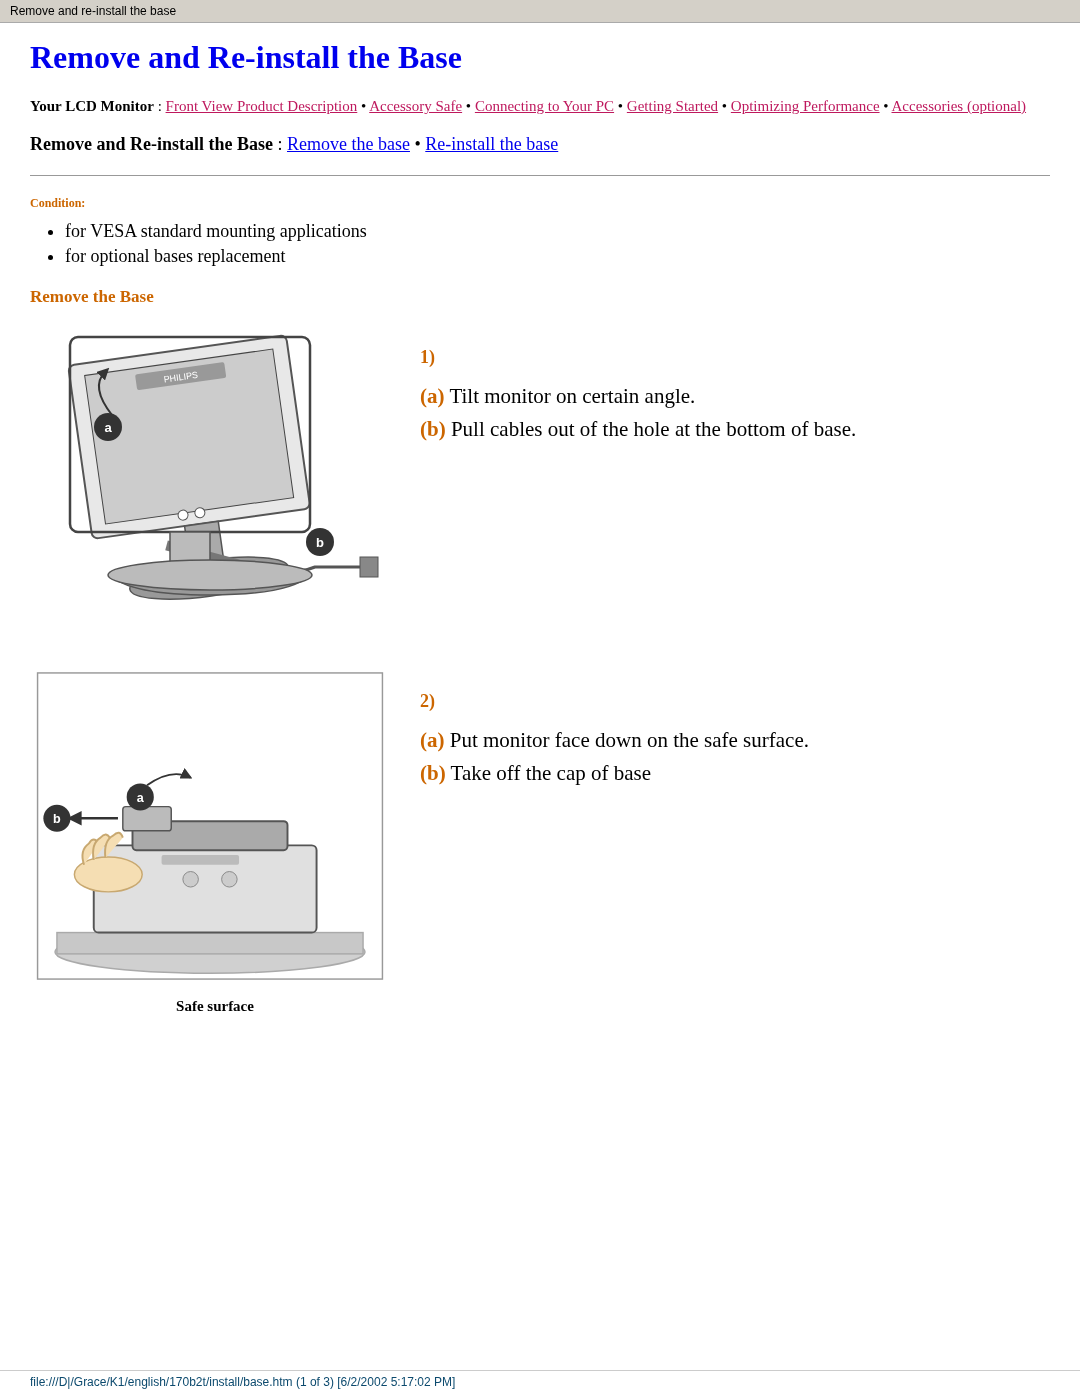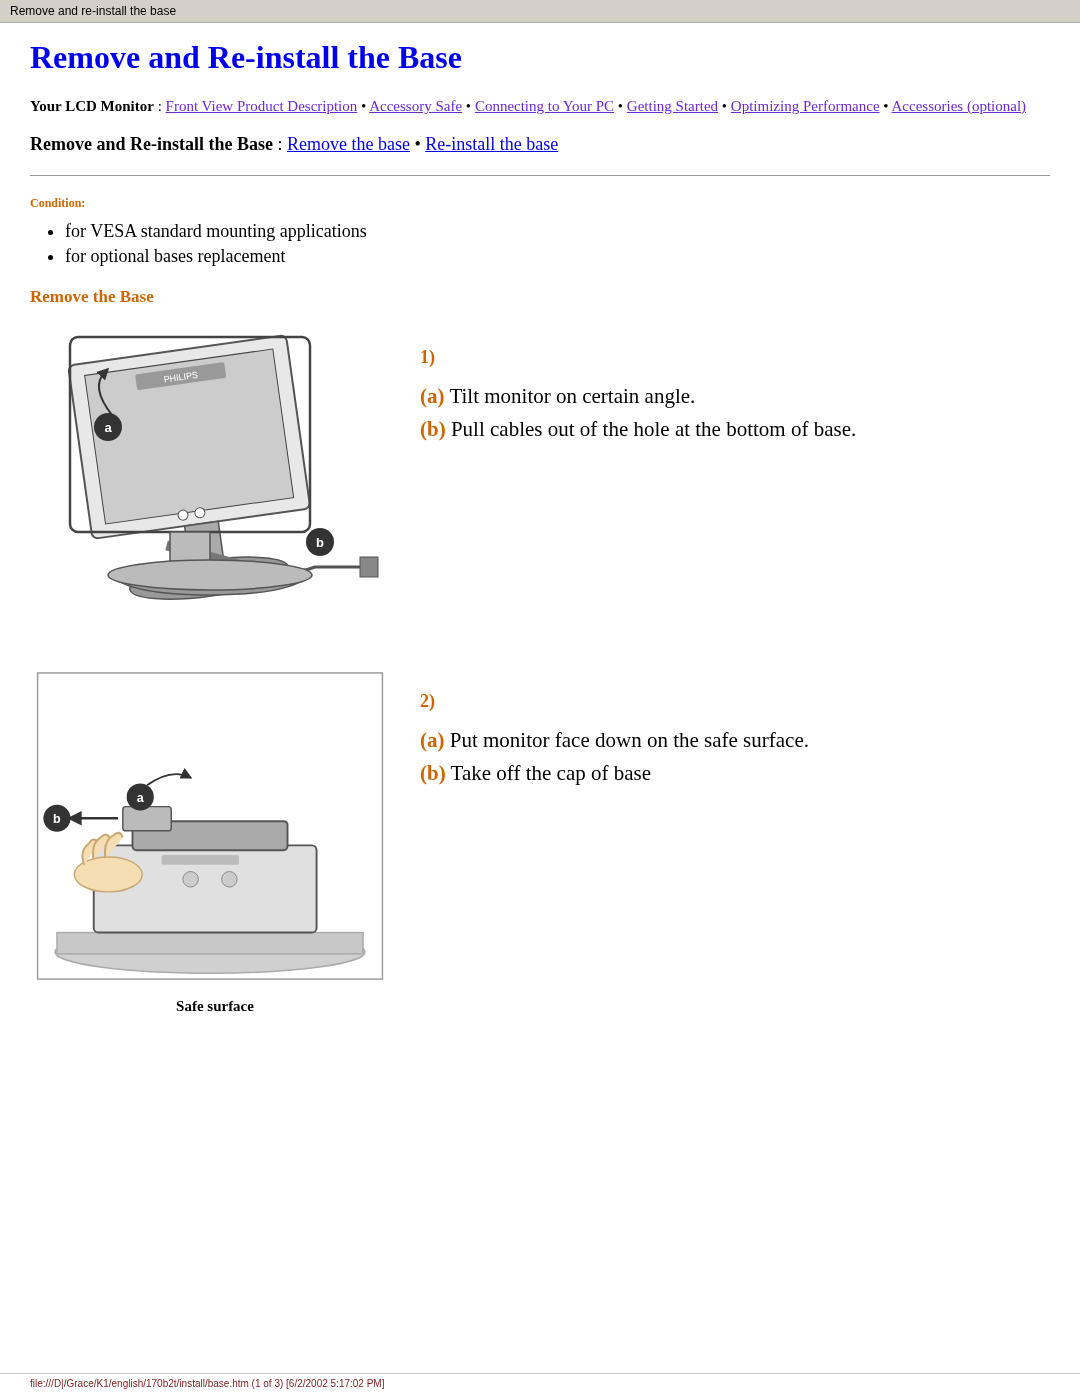--- a/index.html
+++ b/index.html
@@ -39,21 +39,21 @@
       font-size: 15px;
       margin-bottom: 14px;
       line-height: 1.7;
     }
 
     .nav-links strong {
       color: #000;
     }
 
     .nav-links a {
-      color: #6d28d9;
+      color: #be185d;
       text-decoration: underline;
     }
 
     .sub-nav {
       font-size: 18px;
       margin-bottom: 20px;
     }
 
     .sub-nav strong {
       color: #000;
@@ -153,23 +153,23 @@
       font-size: 15px;
       margin-top: 13px;
     }
 
     .bottom-bar {
       position: absolute;
       bottom: 8px;
       left: 0;
       right: 0;
       padding: 0 30px;
-      font-size: 10px;
+      font-size: 12px;
       font-family: Arial, sans-serif;
-      color: #7f1d1d;
+      color: #0c4a6e;
       border-top: 1px solid #ccc;
       padding-top: 4px;
     }
   </style>
 </head>
 <body>
 
 <div class="browser-bar">
   <span>Remove and re-install the base</span>
 </div>

